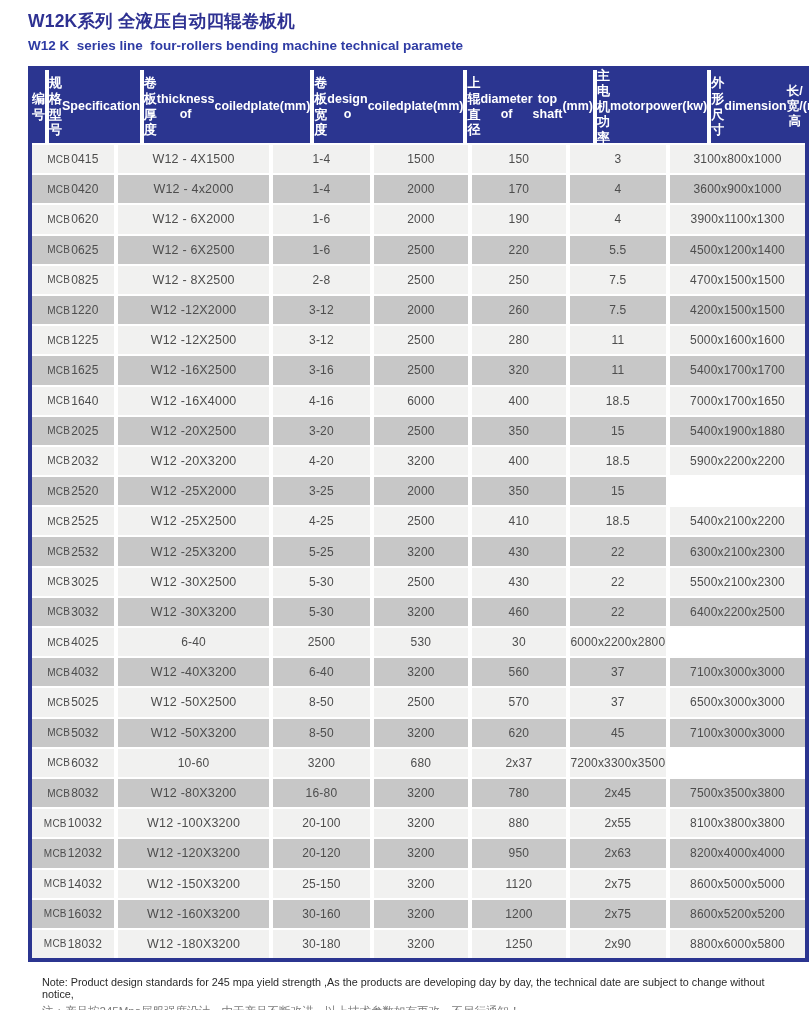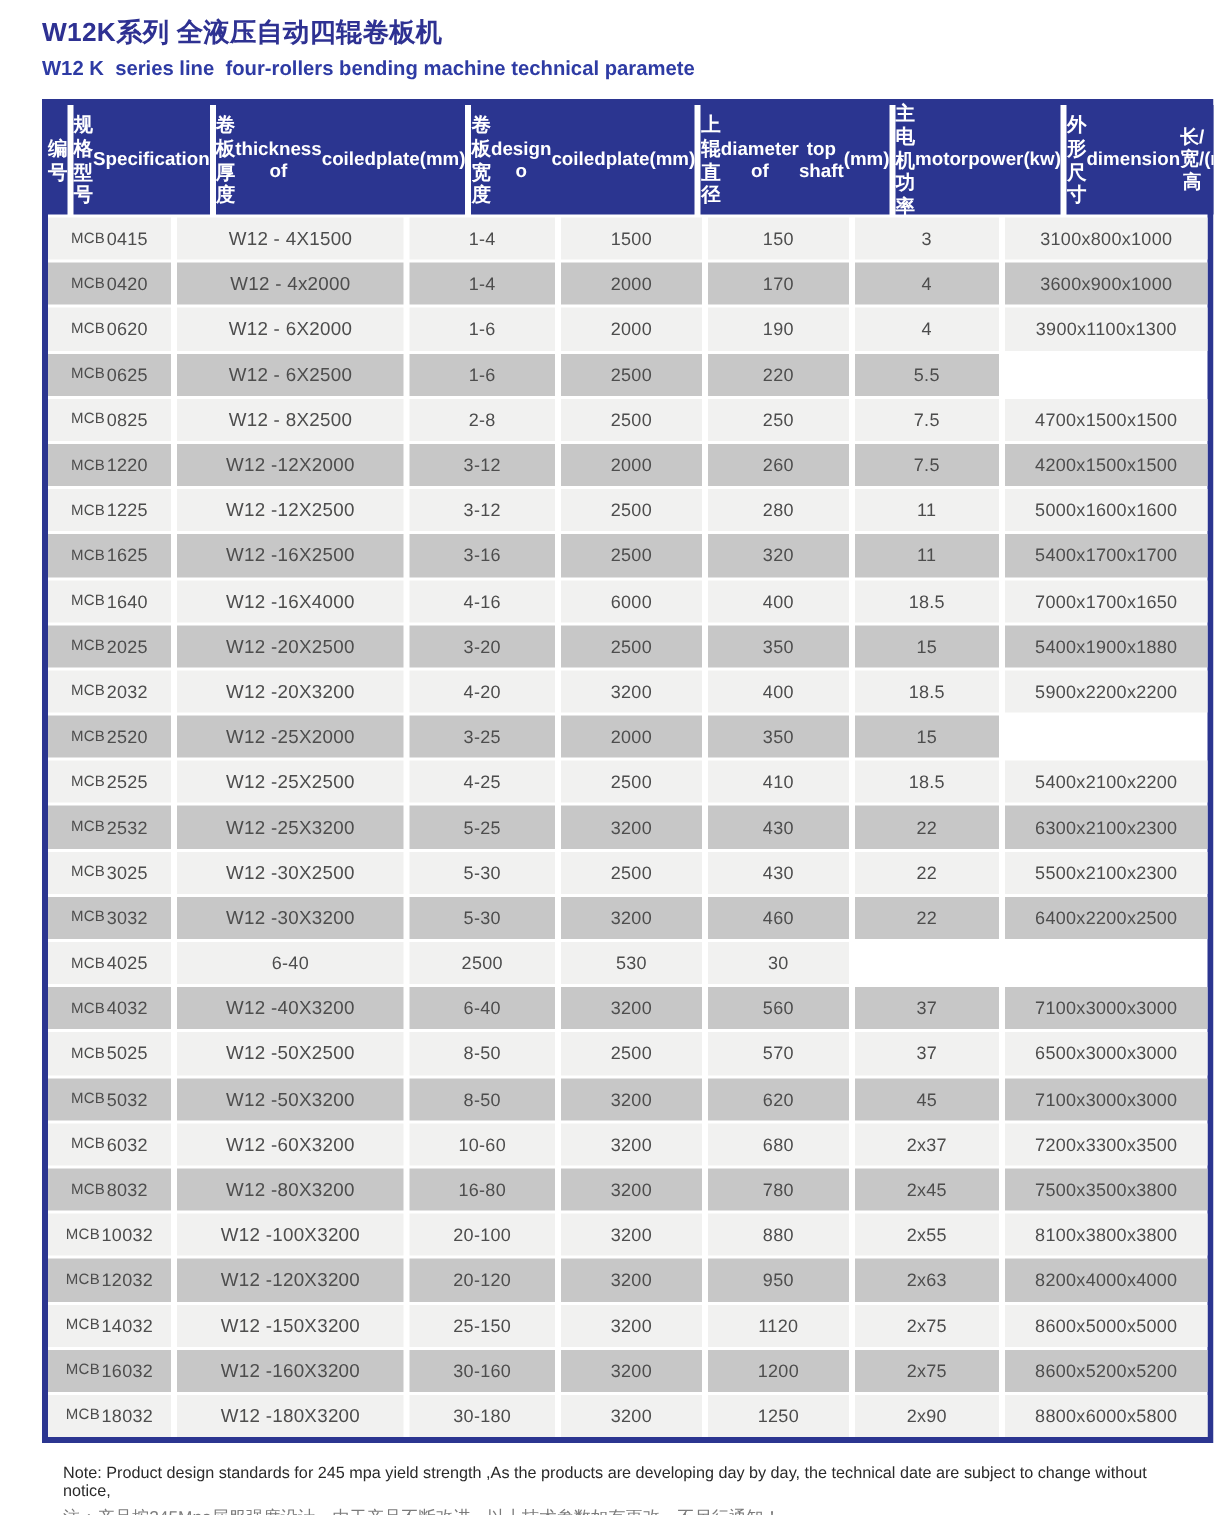--- a/index.html
+++ b/index.html
@@ -140,20 +140,21 @@
         <div class="grid row">
           <div class="cell col-code">
             <span class="code-prefix">MCB</span>
             <span>0625</span>
           </div>
           <div class="cell col-spec">W12 - 6X2500</div>
           <div class="cell col-thickness">1-6</div>
           <div class="cell col-width">2500</div>
           <div class="cell col-shaft">220</div>
           <div class="cell col-power">5.5</div>
+          <div class="cell col-dimension">4500x1200x1400</div>
         </div>
         <div class="grid row">
           <div class="cell col-code">
             <span class="code-prefix">MCB</span>
             <span>0825</span>
           </div>
           <div class="cell col-spec">W12 - 8X2500</div>
           <div class="cell col-thickness">2-8</div>
           <div class="cell col-width">2500</div>
           <div class="cell col-shaft">250</div>
@@ -293,20 +294,21 @@
         </div>
         <div class="grid row">
           <div class="cell col-code">
             <span class="code-prefix">MCB</span>
             <span>4025</span>
           </div>
           <div class="cell col-thickness">6-40</div>
           <div class="cell col-width">2500</div>
           <div class="cell col-shaft">530</div>
           <div class="cell col-power">30</div>
+          <div class="cell col-dimension">6000x2200x2800</div>
         </div>
         <div class="grid row">
           <div class="cell col-code">
             <span class="code-prefix">MCB</span>
             <span>4032</span>
           </div>
           <div class="cell col-spec">W12 -40X3200</div>
           <div class="cell col-thickness">6-40</div>
           <div class="cell col-width">3200</div>
           <div class="cell col-shaft">560</div>
@@ -335,21 +337,20 @@
           <div class="cell col-width">3200</div>
           <div class="cell col-shaft">620</div>
           <div class="cell col-power">45</div>
           <div class="cell col-dimension">7100x3000x3000</div>
         </div>
         <div class="grid row">
           <div class="cell col-code">
             <span class="code-prefix">MCB</span>
             <span>6032</span>
           </div>
-          <div class="cell col-spec">W12 -60X3200</div>
           <div class="cell col-thickness">10-60</div>
           <div class="cell col-width">3200</div>
           <div class="cell col-shaft">680</div>
           <div class="cell col-power">2x37</div>
           <div class="cell col-dimension">7200x3300x3500</div>
         </div>
         <div class="grid row">
           <div class="cell col-code">
             <span class="code-prefix">MCB</span>
             <span>8032</span>

